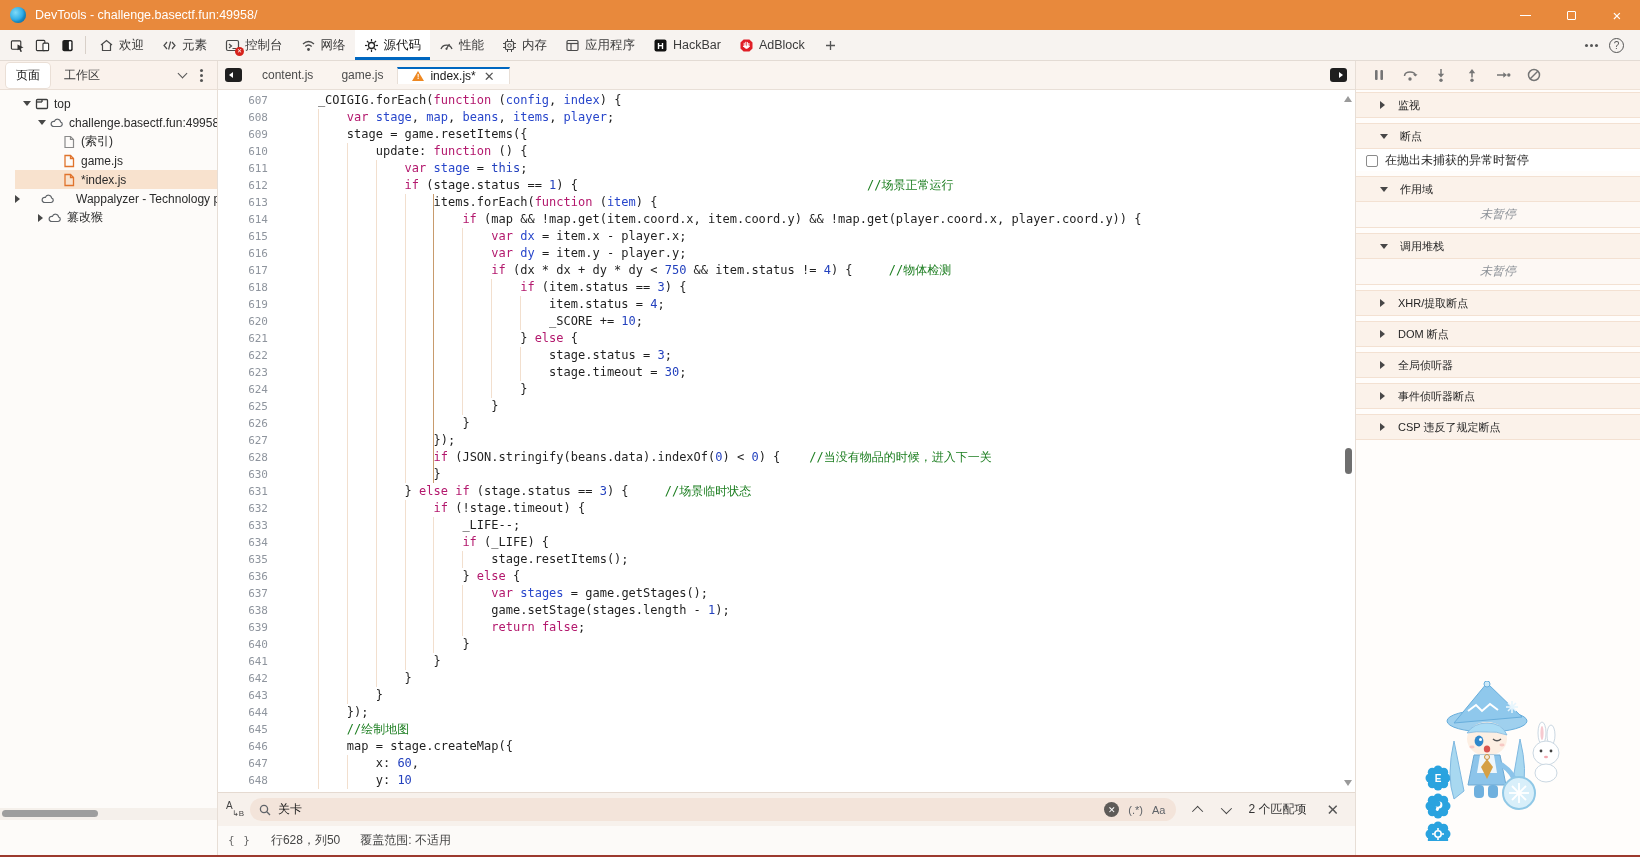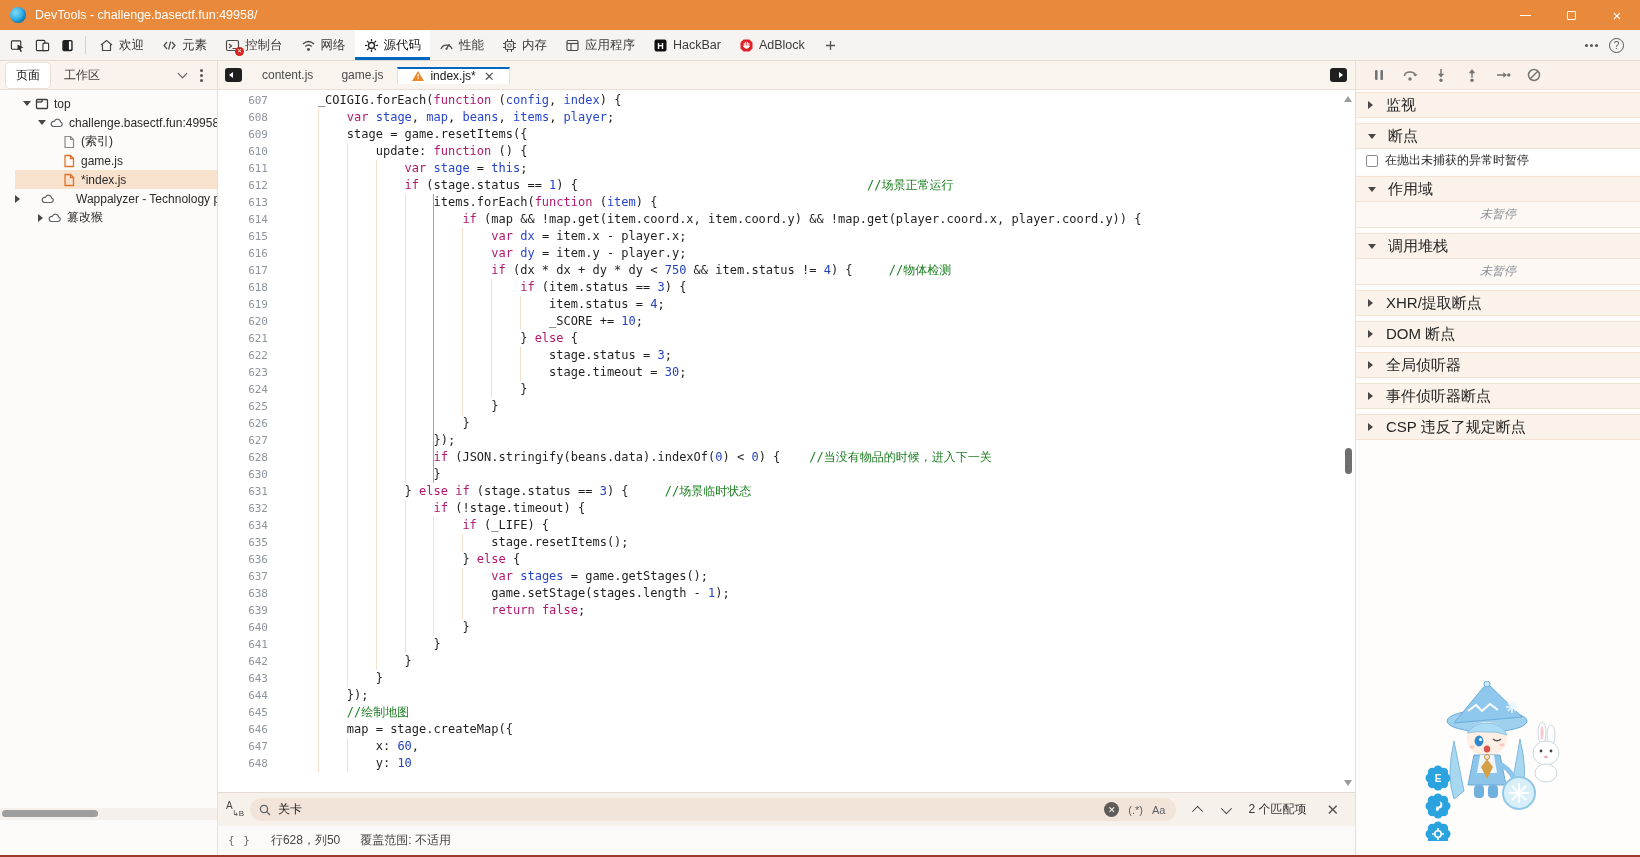--- a/index.html
+++ b/index.html
@@ -102,21 +102,21 @@
 
   
   .statusbar { position:absolute; left:0; right:0; bottom:2px; height:29px; background:#FCFAF8; display:flex; align-items:center; gap:20px; padding-left:10px; color:#454545; }
   .fmticon { font-family:"DejaVu Sans Mono",monospace; color:#6a6a6a; font-size:11px; letter-spacing:1px; }
 
   
   .dbgtoolbar { height:29px; background:#FAF1EA; border-bottom:1px solid #EFE2D6; display:flex; align-items:center; gap:15px; padding-left:15px; }
   .dbgtoolbar svg { width:16px; height:16px; }
   .sections { padding-top:2px; }
   .section { margin-bottom:5px; }
-  .sechead { height:26px; background:#FBF2EA; border-top:1px solid #F3E1D2; border-bottom:1px solid #F3E1D2; display:flex; align-items:center; gap:8px; padding-left:12px; font-size:15px; color:#262626; }
+  .sechead { height:26px; background:#FBF2EA; border-top:1px solid #F3E1D2; border-bottom:1px solid #F3E1D2; display:flex; align-items:center; gap:8px; padding-left:24px; font-size:11px; color:#262626; }
   .secbody-note { height:26px; background:#FDF8F4; border-bottom:1px solid #F3E1D2; display:flex; align-items:center; justify-content:center; font-style:italic; color:#8d9298; }
   .cbrow { display:flex; align-items:center; gap:7px; padding:3px 0 2px 10px; font-size:12px; color:#2b2b2b; background:#fff; }
   .cb { width:12px; height:12px; border:1px solid #8B8B8B; border-radius:2px; background:#fff; flex:none; }
   .mascot { position:absolute; right:66px; bottom:16px; width:150px; height:160px; }
 
   .bottomedge { position:absolute; left:0; right:0; bottom:0; height:2px; background:#9C3A2E; z-index:50; }
 </style>
 </head>
 <body>
 
@@ -406,20 +406,21 @@
         <div class="line"><span class="ln">622</span><span class="lc"><i class="guide" style="left: 4ch;"></i><i class="guide" style="left: 8ch;"></i><i class="guide" style="left: 12ch;"></i><i class="guide" style="left: 16ch;"></i><i class="guide" style="left: 20ch;"></i><i class="guide" style="left: 24ch;"></i><i class="guide" style="left: 28ch;"></i><i class="guide" style="left: 32ch;"></i><span class="tok-pl">                                    stage.status = </span><span class="tok-num">3</span><span class="tok-pl">;</span></span></div>
         <div class="line"><span class="ln">623</span><span class="lc"><i class="guide" style="left: 4ch;"></i><i class="guide" style="left: 8ch;"></i><i class="guide" style="left: 12ch;"></i><i class="guide" style="left: 16ch;"></i><i class="guide" style="left: 20ch;"></i><i class="guide" style="left: 24ch;"></i><i class="guide" style="left: 28ch;"></i><i class="guide" style="left: 32ch;"></i><span class="tok-pl">                                    stage.timeout = </span><span class="tok-num">30</span><span class="tok-pl">;</span></span></div>
         <div class="line"><span class="ln">624</span><span class="lc"><i class="guide" style="left: 4ch;"></i><i class="guide" style="left: 8ch;"></i><i class="guide" style="left: 12ch;"></i><i class="guide" style="left: 16ch;"></i><i class="guide" style="left: 20ch;"></i><i class="guide" style="left: 24ch;"></i><i class="guide" style="left: 28ch;"></i><span class="tok-pl">                                }</span></span></div>
         <div class="line"><span class="ln">625</span><span class="lc"><i class="guide" style="left: 4ch;"></i><i class="guide" style="left: 8ch;"></i><i class="guide" style="left: 12ch;"></i><i class="guide" style="left: 16ch;"></i><i class="guide" style="left: 20ch;"></i><i class="guide" style="left: 24ch;"></i><span class="tok-pl">                            }</span></span></div>
         <div class="line"><span class="ln">626</span><span class="lc"><i class="guide" style="left: 4ch;"></i><i class="guide" style="left: 8ch;"></i><i class="guide" style="left: 12ch;"></i><i class="guide" style="left: 16ch;"></i><i class="guide" style="left: 20ch;"></i><span class="tok-pl">                        }</span></span></div>
         <div class="line"><span class="ln">627</span><span class="lc"><i class="guide" style="left: 4ch;"></i><i class="guide" style="left: 8ch;"></i><i class="guide" style="left: 12ch;"></i><i class="guide" style="left: 16ch;"></i><span class="tok-pl">                    });</span></span></div>
         <div class="line"><span class="ln">628</span><span class="lc"><i class="guide" style="left: 4ch;"></i><i class="guide" style="left: 8ch;"></i><i class="guide" style="left: 12ch;"></i><i class="guide" style="left: 16ch;"></i><span class="tok-pl">                    </span><span class="tok-kw">if</span><span class="tok-pl"> (JSON.stringify(beans.data).indexOf(</span><span class="tok-num">0</span><span class="tok-pl">) &lt; </span><span class="tok-num">0</span><span class="tok-pl">) {    </span><span class="tok-cmt">//当没有物品的时候，进入下一关</span></span></div>
         <div class="line"><span class="ln">630</span><span class="lc"><i class="guide" style="left: 4ch;"></i><i class="guide" style="left: 8ch;"></i><i class="guide" style="left: 12ch;"></i><i class="guide" style="left: 16ch;"></i><span class="tok-pl">                    }</span></span></div>
         <div class="line"><span class="ln">631</span><span class="lc"><i class="guide" style="left: 4ch;"></i><i class="guide" style="left: 8ch;"></i><i class="guide" style="left: 12ch;"></i><span class="tok-pl">                } </span><span class="tok-kw">else</span><span class="tok-pl"> </span><span class="tok-kw">if</span><span class="tok-pl"> (stage.status == </span><span class="tok-num">3</span><span class="tok-pl">) {     </span><span class="tok-cmt">//场景临时状态</span></span></div>
         <div class="line"><span class="ln">632</span><span class="lc"><i class="guide" style="left: 4ch;"></i><i class="guide" style="left: 8ch;"></i><i class="guide" style="left: 12ch;"></i><i class="guide" style="left: 16ch;"></i><span class="tok-pl">                    </span><span class="tok-kw">if</span><span class="tok-pl"> (!stage.timeout) {</span></span></div>
+        <div class="line"><span class="ln">633</span><span class="lc"><i class="guide" style="left: 4ch;"></i><i class="guide" style="left: 8ch;"></i><i class="guide" style="left: 12ch;"></i><i class="guide" style="left: 16ch;"></i><i class="guide" style="left: 20ch;"></i><span class="tok-pl">                        _LIFE--;</span></span></div>
         <div class="line"><span class="ln">634</span><span class="lc"><i class="guide" style="left: 4ch;"></i><i class="guide" style="left: 8ch;"></i><i class="guide" style="left: 12ch;"></i><i class="guide" style="left: 16ch;"></i><i class="guide" style="left: 20ch;"></i><span class="tok-pl">                        </span><span class="tok-kw">if</span><span class="tok-pl"> (_LIFE) {</span></span></div>
         <div class="line"><span class="ln">635</span><span class="lc"><i class="guide" style="left: 4ch;"></i><i class="guide" style="left: 8ch;"></i><i class="guide" style="left: 12ch;"></i><i class="guide" style="left: 16ch;"></i><i class="guide" style="left: 20ch;"></i><i class="guide" style="left: 24ch;"></i><span class="tok-pl">                            stage.resetItems();</span></span></div>
         <div class="line"><span class="ln">636</span><span class="lc"><i class="guide" style="left: 4ch;"></i><i class="guide" style="left: 8ch;"></i><i class="guide" style="left: 12ch;"></i><i class="guide" style="left: 16ch;"></i><i class="guide" style="left: 20ch;"></i><span class="tok-pl">                        } </span><span class="tok-kw">else</span><span class="tok-pl"> {</span></span></div>
         <div class="line"><span class="ln">637</span><span class="lc"><i class="guide" style="left: 4ch;"></i><i class="guide" style="left: 8ch;"></i><i class="guide" style="left: 12ch;"></i><i class="guide" style="left: 16ch;"></i><i class="guide" style="left: 20ch;"></i><i class="guide" style="left: 24ch;"></i><span class="tok-pl">                            </span><span class="tok-kw">var</span><span class="tok-pl"> </span><span class="tok-def">stages</span><span class="tok-pl"> = game.getStages();</span></span></div>
         <div class="line"><span class="ln">638</span><span class="lc"><i class="guide" style="left: 4ch;"></i><i class="guide" style="left: 8ch;"></i><i class="guide" style="left: 12ch;"></i><i class="guide" style="left: 16ch;"></i><i class="guide" style="left: 20ch;"></i><i class="guide" style="left: 24ch;"></i><span class="tok-pl">                            game.setStage(stages.length - </span><span class="tok-num">1</span><span class="tok-pl">);</span></span></div>
         <div class="line"><span class="ln">639</span><span class="lc"><i class="guide" style="left: 4ch;"></i><i class="guide" style="left: 8ch;"></i><i class="guide" style="left: 12ch;"></i><i class="guide" style="left: 16ch;"></i><i class="guide" style="left: 20ch;"></i><i class="guide" style="left: 24ch;"></i><span class="tok-pl">                            </span><span class="tok-kw">return</span><span class="tok-pl"> </span><span class="tok-kw">false</span><span class="tok-pl">;</span></span></div>
         <div class="line"><span class="ln">640</span><span class="lc"><i class="guide" style="left: 4ch;"></i><i class="guide" style="left: 8ch;"></i><i class="guide" style="left: 12ch;"></i><i class="guide" style="left: 16ch;"></i><i class="guide" style="left: 20ch;"></i><span class="tok-pl">                        }</span></span></div>
         <div class="line"><span class="ln">641</span><span class="lc"><i class="guide" style="left: 4ch;"></i><i class="guide" style="left: 8ch;"></i><i class="guide" style="left: 12ch;"></i><i class="guide" style="left: 16ch;"></i><span class="tok-pl">                    }</span></span></div>
         <div class="line"><span class="ln">642</span><span class="lc"><i class="guide" style="left: 4ch;"></i><i class="guide" style="left: 8ch;"></i><i class="guide" style="left: 12ch;"></i><span class="tok-pl">                }</span></span></div>
         <div class="line"><span class="ln">643</span><span class="lc"><i class="guide" style="left: 4ch;"></i><i class="guide" style="left: 8ch;"></i><span class="tok-pl">            }</span></span></div>

